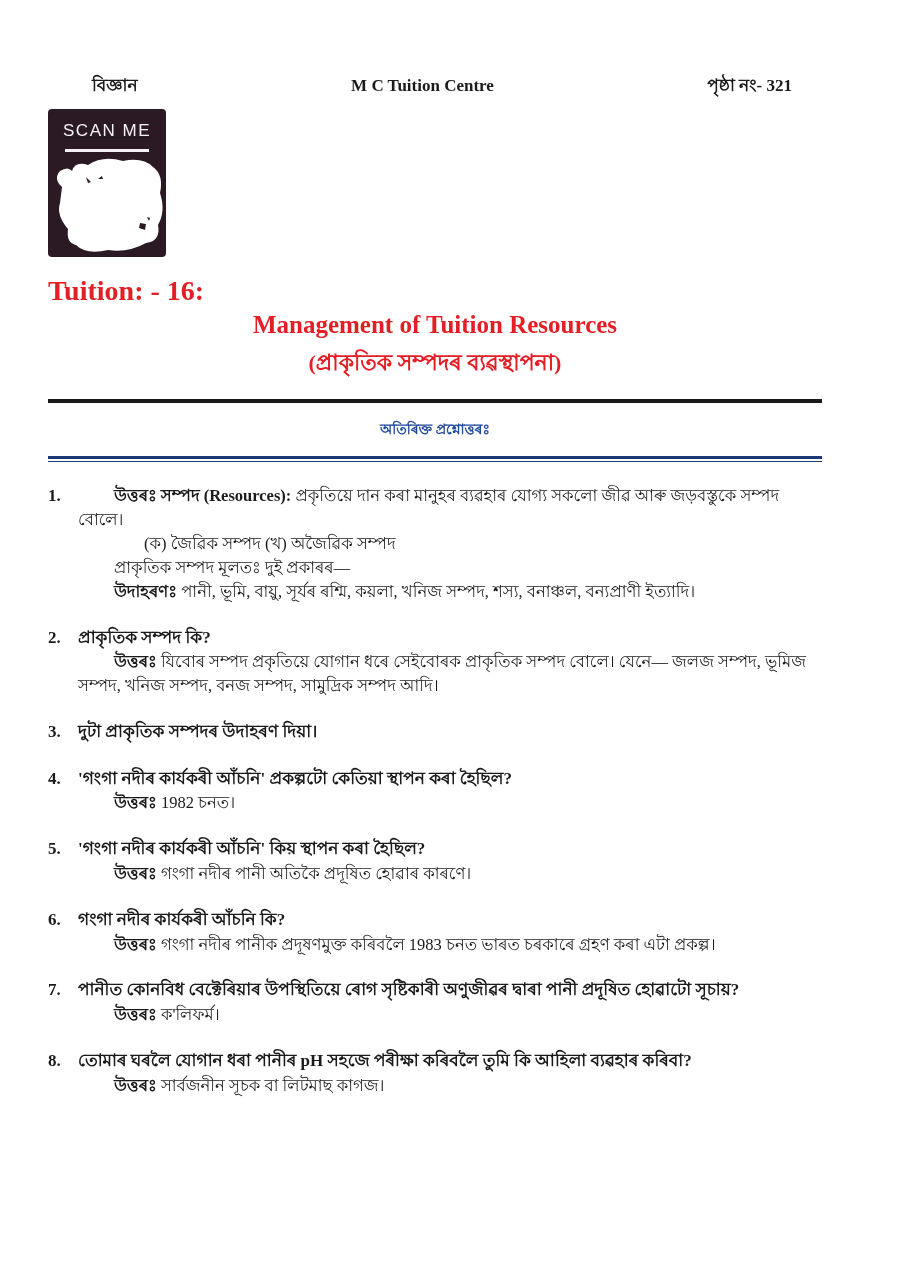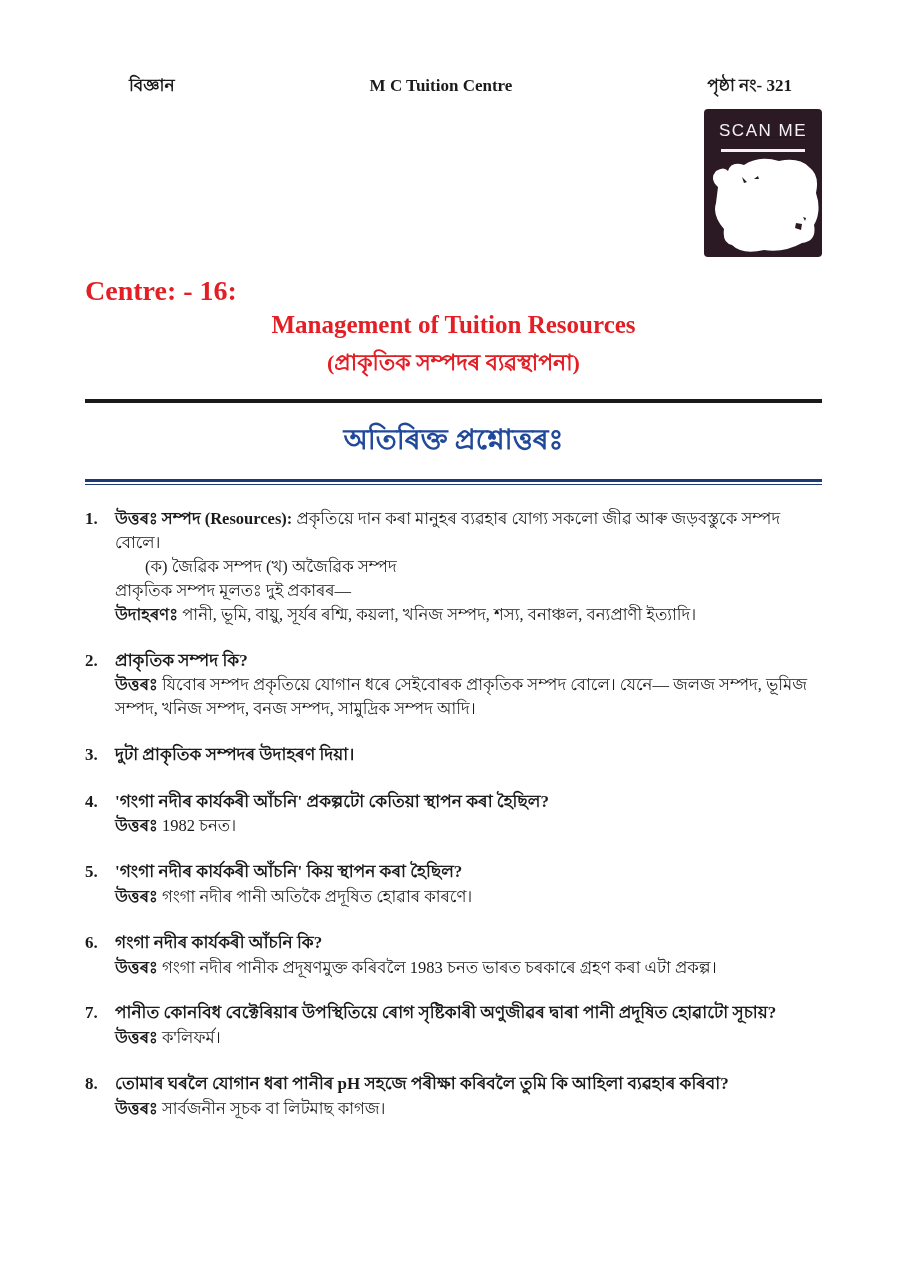--- a/index.html
+++ b/index.html
@@ -5,32 +5,32 @@
   * { margin: 0; padding: 0; box-sizing: border-box; }
   html, body { background: #ffffff; }
   body {
     width: 905px; height: 1280px;
     font-family: "Liberation Serif", "DejaVu Serif", serif;
     color: #1b1b1b;
     overflow: hidden;
   }
   .page {
     width: 905px; height: 1280px;
-    padding: 72px 83px 0 85px;
+    padding: 72px 83px 0 48px;
     position: relative;
   }
   
   .hdr {
     display: flex; justify-content: space-between; align-items: baseline;
     padding: 0 30px 0 44px;
     font-size: 17px; font-weight: 700;
   }
   .hdr .c { font-family: "Liberation Serif", serif; }
   
-  .qr-wrap { display: flex; justify-content: flex-end; margin-top: 9px; text-decoration: underline; }
+  .qr-wrap { display: flex; justify-content: flex-start; margin-top: 9px; text-decoration: underline; }
   .qr {
     width: 118px; height: 148px;
     background: #2b1a24; border-radius: 4px;
     position: relative; overflow: hidden;
   }
   .qr-label {
     color: #f4f1f4; text-align: center;
     font-family: "Liberation Sans", "DejaVu Sans", sans-serif;
     font-size: 17px; letter-spacing: 1.5px; font-weight: 400;
     margin-top: 12px;
@@ -51,38 +51,38 @@
   }
   .title-as {
     text-align: center; margin-top: 6px;
     color: var(--red); font-size: 22px; font-weight: 700;
   }
   .marks { margin-top: 10px; font-size: 23px; font-weight: 700; }
   
   .rule-black { margin-top: 17px; height: 4px; background: #1a1a1a; }
   .sec-head {
     text-align: center; margin-top: 15px;
-    color: var(--blue); font-size: 28px; font-weight: 700;
+    color: var(--blue); font-size: 14px; font-weight: 700;
   }
   .rule-navy {
     margin-top: 14px; height: 6px;
     border-top: 3px solid var(--navy);
     border-bottom: 1px solid var(--navy);
   }
   
   .q-list { margin-top: 22px; }
   .question { display: flex; margin-bottom: 22px; }
   .q-num {
     flex: 0 0 30px; font-weight: 700; font-size: 17px; line-height: 1.45;
   }
   .q-body { flex: 1; font-size: 16.5px; line-height: 1.45; }
   .q-text { font-weight: 700; font-size: 17px; }
   .ans-line { font-weight: 400; }
   .ans-line.indent { padding-left: 30px; }
-  .ans-bold { font-weight: 700; }
+  .ans-bold { font-weight: 700; margin-left: 36px; }
   :root { --red: #e31e25; --blue: #20489b; --navy: #1e3a74; }
 </style>
 </head>
 <body>
 
 <div class="page">
 
   <div class="hdr">
     <span>বিজ্ঞান</span>
     <span class="c">M C Tuition Centre</span>
@@ -94,21 +94,21 @@
       <div class="qr-label">SCAN ME</div>
       <div class="qr-rule"></div>
       <svg class="qr-blob" width="118" height="104" viewBox="0 0 118 104">
         <path fill="#ffffff" d="M14,34 Q5,26 12,18 Q20,13 24,18 Q27,8 40,12 Q55,2 75,8 Q95,4 105,14 Q116,22 112,40 Q118,58 110,72 Q113,88 98,90 Q80,100 60,97 Q38,102 28,92 Q18,90 20,76 Q8,62 12,50 Z"></path>
         <path fill="#2b1a24" d="M38,24 l5,5 l-3,1 z M50,26 l4,-3 l1,3 z"></path>
         <path fill="#2b1a24" d="M92,70 l6,1 l-1,6 l-6,-2 z M99,64 l3,1 l-1,3 z"></path>
       </svg>
     </div>
   </div>
 
-  <div class="chapter">Centre: - 16:</div>
+  <div class="chapter">Tuition: - 16:</div>
   <div class="title-en">Management of Tuition Resources</div>
   <div class="title-as">(প্ৰাকৃতিক সম্পদৰ ব্যৱস্থাপনা)</div>
 
   <div class="rule-black"></div>
   <div class="sec-head">অতিৰিক্ত প্ৰশ্নোত্তৰঃ</div>
   <div class="rule-navy"></div>
 
   <div class="q-list">
     <div class="question">
       <span class="q-num">1.</span>

